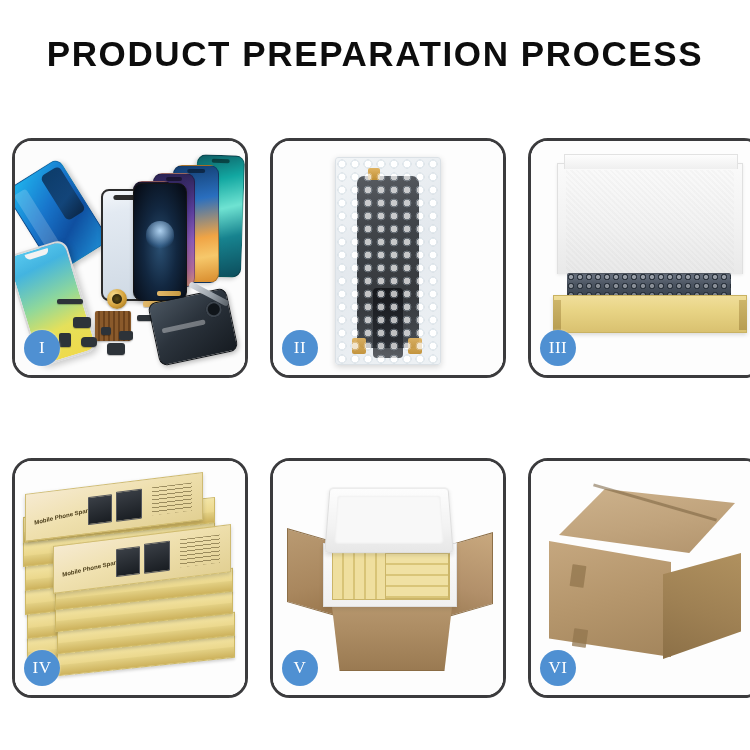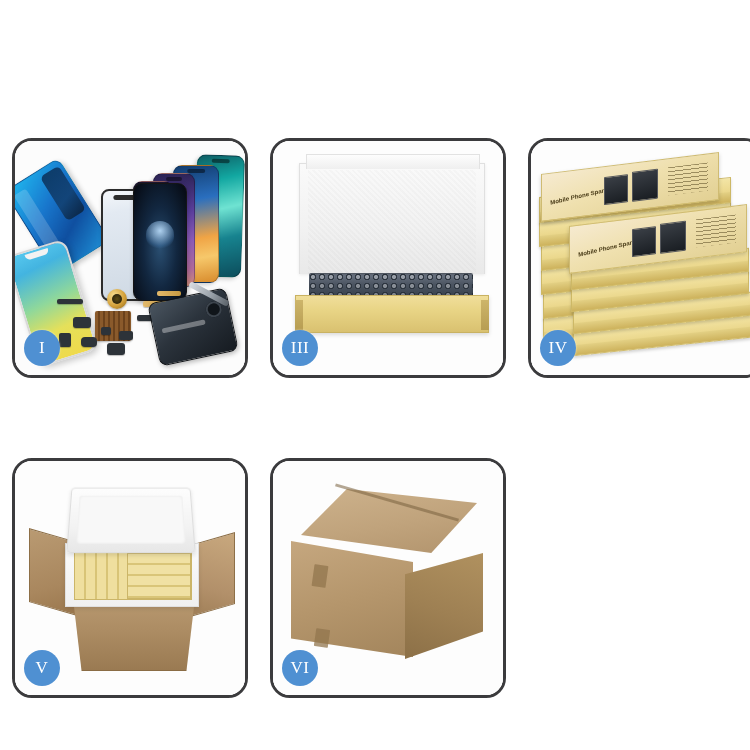--- a/index.html
+++ b/index.html
@@ -416,20 +416,21 @@
   .c6-tape {
     position:absolute; background: rgba(145,118,78,0.75); border-radius:1px;
   }
   .c6-t1 { top:76px; left:24px; width:14px; height:22px; transform: rotate(8deg); }
   .c6-t2 { top:140px; left:26px; width:14px; height:18px; transform: rotate(8deg); }
 </style>
 </head>
 <body>
 
 <div class="header">
+  <h1 class="page-title">PRODUCT PREPARATION PROCESS</h1>
 </div>
 
 <div class="grid">
 
   <div class="card p1">
     <div class="card-inner">
       <div class="bg"></div>
 
       <div class="phone-fan">
         <div class="pf pf1">
@@ -470,20 +471,34 @@
       <div class="housing">
         <span class="cam"></span>
         <span class="strip"></span>
       </div>
       <div class="screwdriver"></div>
 
       <div class="badge">I</div>
     </div>
   </div>
 
+  <div class="card p2">
+    <div class="card-inner">
+      <div class="bg"></div>
+      <div class="bubble-bag">
+        <span class="screen-in"></span>
+        <span class="ribbon"></span>
+        <span class="tape-top"></span>
+        <span class="tape-a"></span>
+        <span class="tape-b"></span>
+        <span class="bubble-overlay"></span>
+      </div>
+      <div class="badge">II</div>
+    </div>
+  </div>
 
   <div class="card p3">
     <div class="card-inner">
       <div class="bg"></div>
       <div class="lid-white"></div>
       <div class="product-dark"></div>
       <div class="tray-yellow"></div>
       <div class="badge">III</div>
     </div>
   </div>

